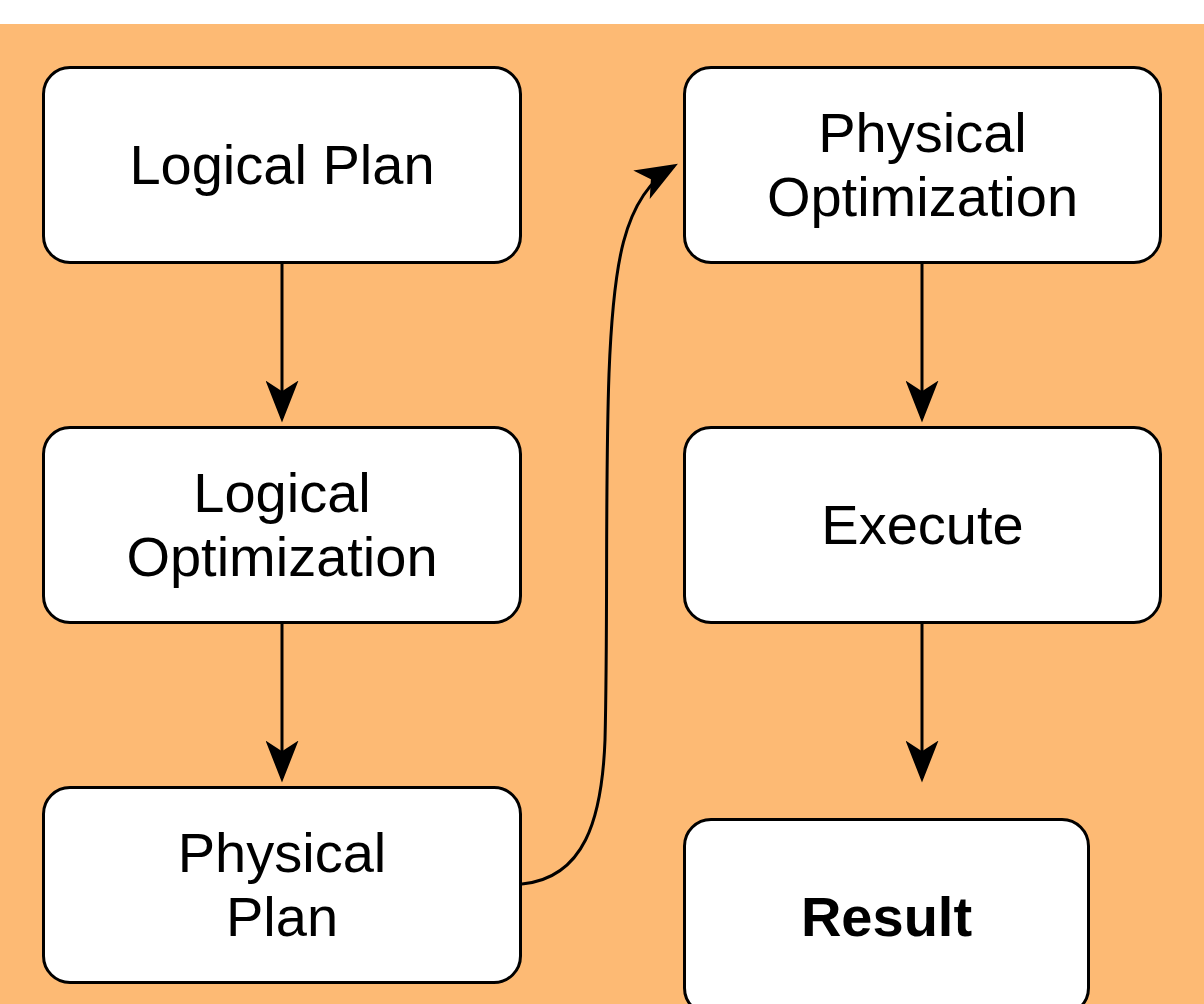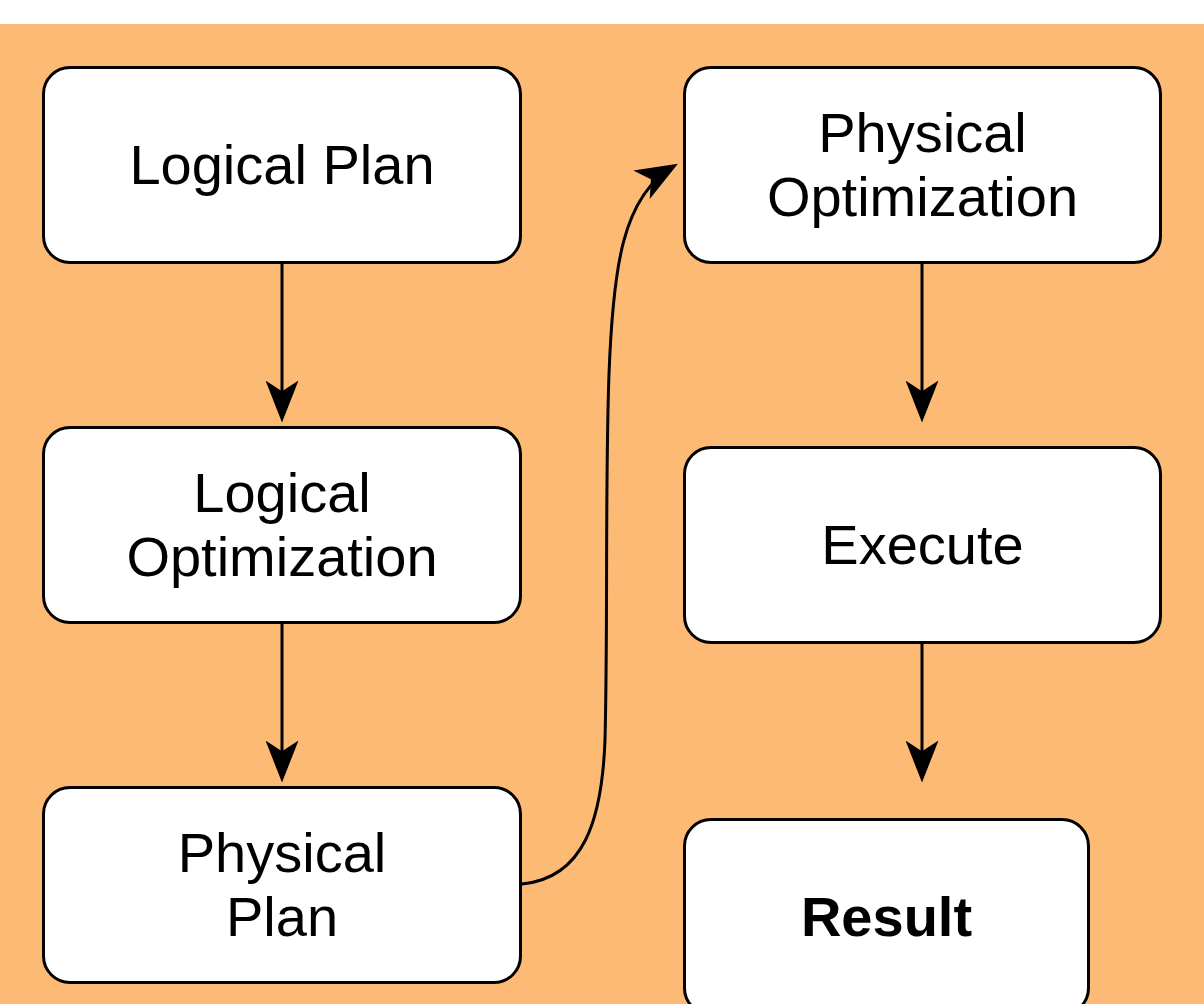--- a/index.html
+++ b/index.html
@@ -46,21 +46,21 @@
     line-height: 1.15;
     color: #000000;
     text-align: center;
     white-space: pre-line;
   }
   
   .pos-logical-plan          { left: 42px;  top: 42px;  }
   .pos-logical-optimization  { left: 42px;  top: 402px; align-items: center; }
   .pos-physical-plan         { left: 42px;  top: 762px; }
   .pos-physical-optimization { left: 683px; top: 42px;  width: 479px; }
-  .pos-execute               { left: 683px; top: 422px; width: 479px; }
+  .pos-execute               { left: 683px; top: 402px; width: 479px; }
   .pos-result                { left: 683px; top: 794px; width: 407px; font-weight: bold; }
 </style>
 </head>
 <body>
 
 <div class="canvas">
 
   <svg class="edges-layer" width="1204" height="1004" viewBox="0 0 1204 1004">
     <defs>
       <marker id="arrowhead" viewBox="0 0 14 11" refX="12.5" refY="5.5" markerWidth="14" markerHeight="11" orient="auto" markerUnits="strokeWidth">

